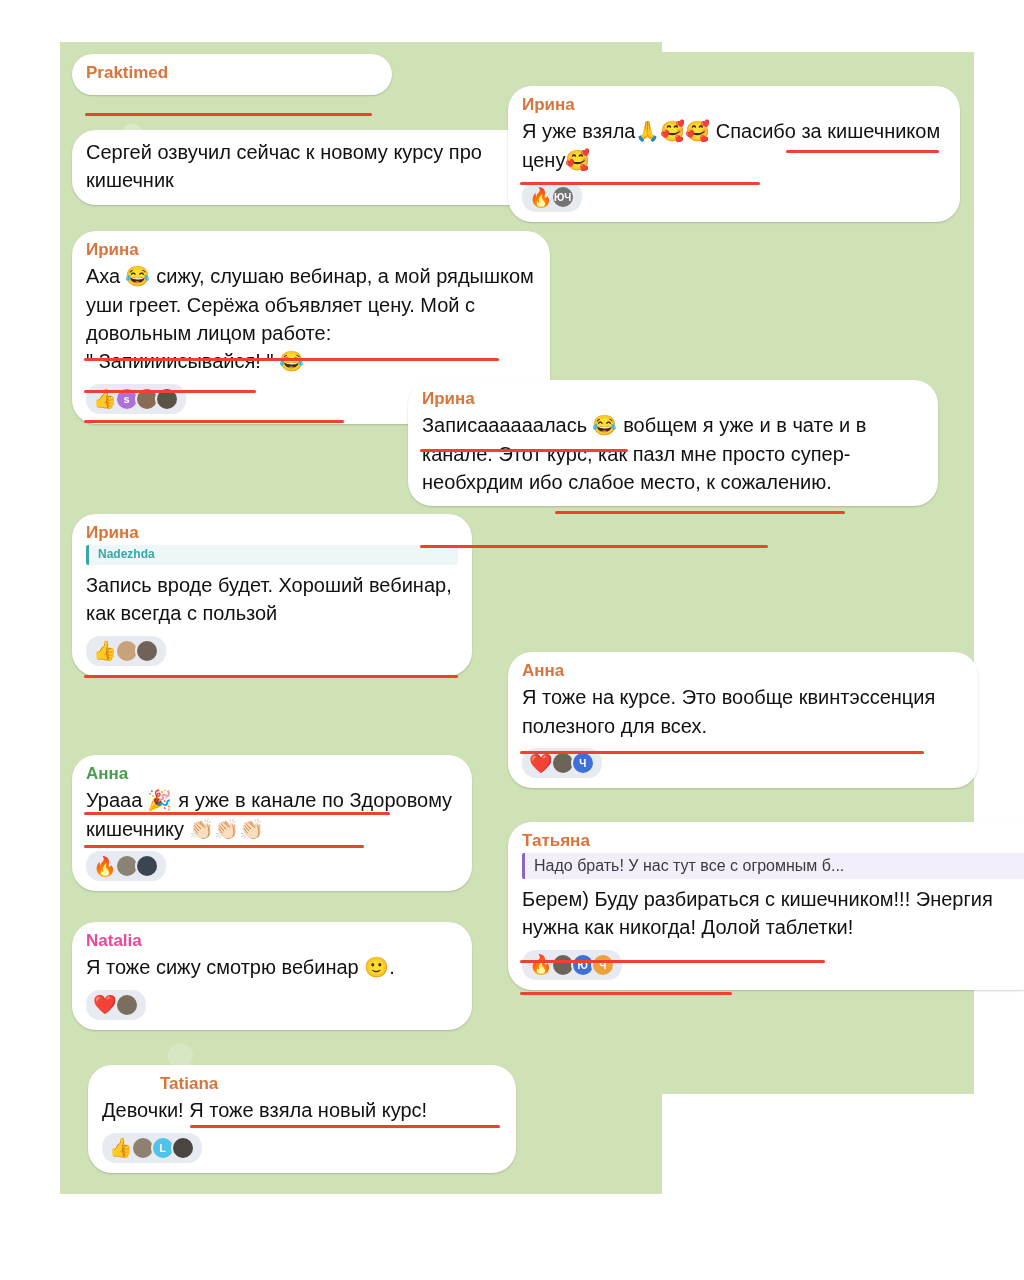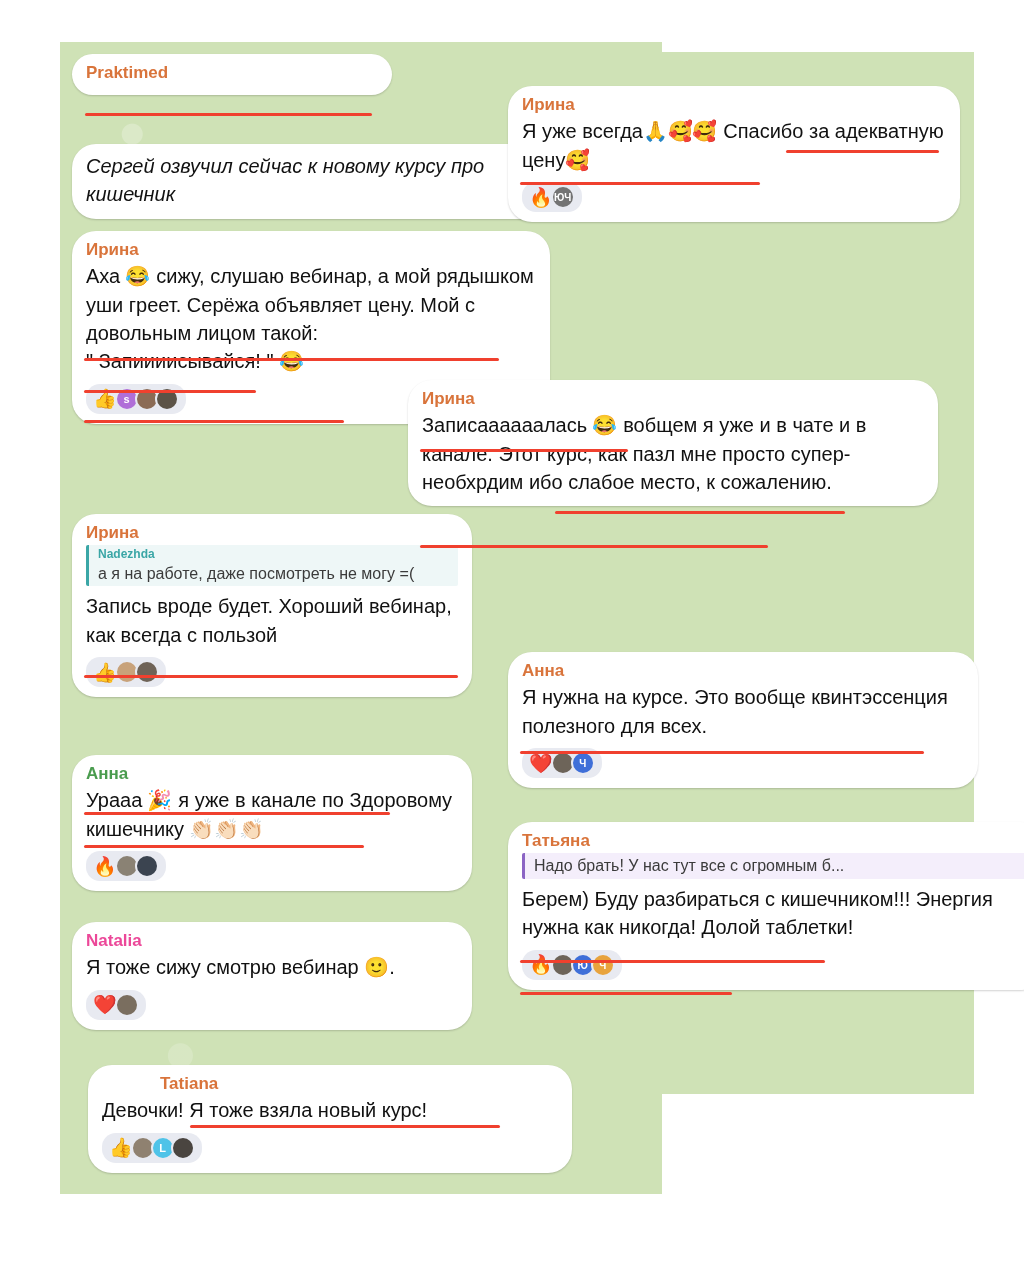--- a/index.html
+++ b/index.html
@@ -135,44 +135,43 @@
 <body>
 
 <div class="chat-bg"></div>
 <div class="chat-bg2"></div>
 
 <div class="bubble" style="left:72px; top:54px; width:320px;">
   <div class="author c-orange">Praktimed</div>
 </div>
 <div class="ul" style="left:85px; top:113px; width:287px;"></div>
 
-<div class="bubble" style="left:72px; top:144px; width:500px;font-style:italic;">
+<div class="bubble" style="left:72px; top:130px; width:500px;">
   <div class="msg-text">Сергей озвучил сейчас к новому курсу про кишечник</div>
 </div>
 
 <div class="bubble" style="left:72px; top:231px; width:478px;">
   <div class="author c-orange">Ирина</div>
-  <div class="msg-text">Аха 😂 сижу, слушаю вебинар, а мой рядышком уши греет. Серёжа объявляет цену. Мой с довольным лицом такой:
+  <div class="msg-text">Аха 😂 сижу, слушаю вебинар, а мой рядышком уши греет. Серёжа объявляет цену. Мой с довольным лицом работе:
 " Запиииисывайся! " 😂</div>
   <div class="reactions">
     <span class="emo">👍</span>
     <span class="av" style="background:#b06fd8;">s</span>
     <span class="av" style="background:#8b6b55;"></span>
     <span class="av" style="background:#5c5347;"></span>
   </div>
 </div>
 <div class="ul" style="left:84px; top:358px; width:415px;"></div>
 <div class="ul" style="left:84px; top:390px; width:172px;"></div>
 <div class="ul" style="left:84px; top:420px; width:260px;"></div>
 
 <div class="bubble" style="left:72px; top:514px; width:400px;">
   <div class="author c-orange">Ирина</div>
   <div class="quote teal">
     <div class="quote-name c-teal">Nadezhda</div>
-    <div class="quote-text">а я на работе, даже посмотреть не могу =(</div>
   </div>
   <div class="msg-text">Запись вроде будет. Хороший вебинар, как всегда с пользой</div>
   <div class="reactions">
     <span class="emo">👍</span>
     <span class="av" style="background:#c8a27a;"></span>
     <span class="av" style="background:#6f6357;"></span>
   </div>
 </div>
 <div class="ul" style="left:84px; top:675px; width:374px;"></div>
 
@@ -190,54 +189,54 @@
 
 <div class="bubble" style="left:72px; top:922px; width:400px;">
   <div class="author c-pink">Natalia</div>
   <div class="msg-text">Я тоже сижу смотрю вебинар 🙂.</div>
   <div class="reactions">
     <span class="emo">❤️</span>
     <span class="av" style="background:#7a6e5f;"></span>
   </div>
 </div>
 
-<div class="bubble" style="left:88px; top:1065px; width:484px;">
+<div class="bubble" style="left:88px; top:1065px; width:428px;">
   <div class="author c-orange" style="margin-left:58px;">Tatiana</div>
   <div class="msg-text">Девочки! Я тоже взяла новый курс!</div>
   <div class="reactions">
     <span class="emo">👍</span>
     <span class="av" style="background:#8f8170;"></span>
     <span class="av" style="background:#4fc3e8;">L</span>
     <span class="av" style="background:#4a4540;"></span>
   </div>
 </div>
 <div class="ul" style="left:190px; top:1125px; width:310px;"></div>
 
 <div class="bubble" style="left:508px; top:86px; width:452px;">
   <div class="author c-orange">Ирина</div>
-  <div class="msg-text">Я уже всегда🙏🥰🥰 Спасибо за адекватную цену🥰</div>
+  <div class="msg-text">Я уже взяла🙏🥰🥰 Спасибо за кишечником цену🥰</div>
   <div class="reactions">
     <span class="emo">🔥</span>
     <span class="av" style="background:#737373; font-size:10px;">ЮЧ</span>
   </div>
 </div>
 <div class="ul" style="left:786px; top:150px; width:153px;"></div>
 <div class="ul" style="left:520px; top:182px; width:240px;"></div>
 
 <div class="bubble" style="left:408px; top:380px; width:530px;">
   <div class="author c-orange">Ирина</div>
   <div class="msg-text">Записаааааалась 😂 вобщем я уже и в чате и в канале. Этот курс, как пазл мне просто супер-необхрдим ибо слабое место, к сожалению.</div>
 </div>
 <div class="ul" style="left:420px; top:449px; width:208px;"></div>
 <div class="ul" style="left:555px; top:511px; width:290px;"></div>
 <div class="ul" style="left:420px; top:545px; width:348px;"></div>
 
 <div class="bubble" style="left:508px; top:652px; width:470px;">
   <div class="author c-orange">Анна</div>
-  <div class="msg-text">Я нужна на курсе. Это вообще квинтэссенция полезного для всех.</div>
+  <div class="msg-text">Я тоже на курсе. Это вообще квинтэссенция полезного для всех.</div>
   <div class="reactions">
     <span class="emo">❤️</span>
     <span class="av" style="background:#6d6459;"></span>
     <span class="av" style="background:#3f6fd8; font-size:10px;">Ч</span>
   </div>
 </div>
 <div class="ul" style="left:520px; top:751px; width:404px;"></div>
 
 <div class="bubble" style="left:508px; top:822px; width:536px;">
   <div class="author c-orange">Татьяна</div>

